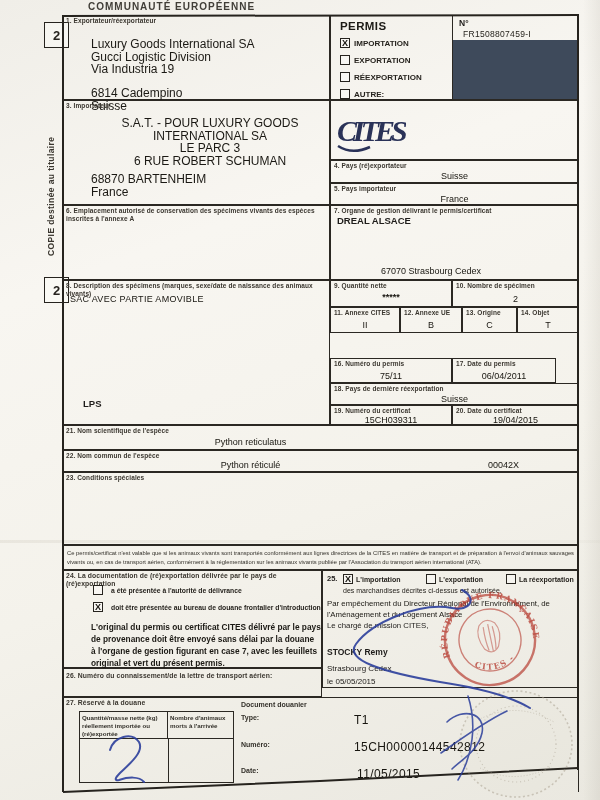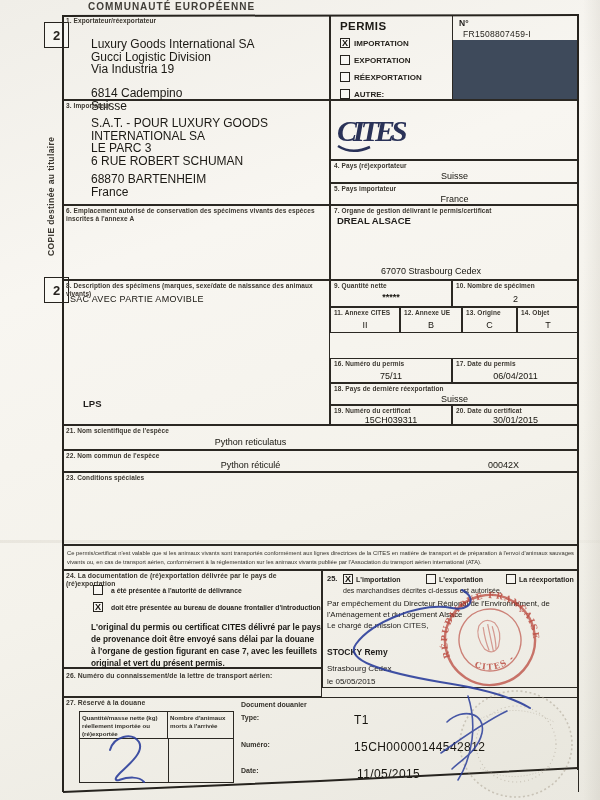--- a/index.html
+++ b/index.html
@@ -81,21 +81,21 @@
   </div>
 
   <div class="cell" style="left:452px;top:15px;width:127px;height:85px;">
     <div id="no-label">N°</div>
     <div id="no-value">FR1508807459-I</div>
   </div>
   <div id="redaction" style="background:#3e4a5b;"></div>
 
   <div class="cell" style="left:62px;top:100px;width:268px;height:105px;">
     <div class="lbl">3. Importateur</div>
-    <div class="addr pre" style="top:16px;">S.A.T. - POUR LUXURY GOODS INTERNATIONAL SA
+    <div class="addr pre" style="top:16px;text-align:center;">S.A.T. - POUR LUXURY GOODS INTERNATIONAL SA
 LE PARC 3
 6 RUE ROBERT SCHUMAN</div>
     <div class="addr pre" style="top:72px;">68870 BARTENHEIM
 France</div>
   </div>
 
   <div class="cell" style="left:330px;top:100px;width:249px;height:60px;">
     <svg width="70" height="52" style="left:5px;top:4px;">
       <text x="1" y="36" font-family="Liberation Serif, serif" font-style="italic" font-weight="700" font-size="30" letter-spacing="-4" fill="#2a3258">CITES</text>
       <path d="M2 41 Q 16 50 34 42" stroke="#2a3258" stroke-width="2.5" fill="none"></path>
@@ -150,37 +150,37 @@
   <div class="cell" style="left:517px;top:307px;width:62px;height:26px;">
     <div class="lbl">14. Objet</div>
     <div class="val ctr abs" style="left:0;right:0;top:12px;">T</div>
   </div>
 
 
   <div class="cell" style="left:330px;top:358px;width:122px;height:25px;">
     <div class="lbl">16. Numéro du permis</div>
     <div class="val ctr abs" style="left:0;right:0;top:12px;">75/11</div>
   </div>
-  <div class="cell" style="left:452px;top:358px;width:127px;height:25px;">
+  <div class="cell" style="left:452px;top:358px;width:104px;height:25px;">
     <div class="lbl">17. Date du permis</div>
     <div class="val ctr abs" style="left:0;right:0;top:12px;">06/04/2011</div>
   </div>
 
   <div class="cell" style="left:330px;top:383px;width:249px;height:22px;">
     <div class="lbl">18. Pays de dernière réexportation</div>
     <div class="val ctr abs" style="left:0;right:0;top:10px;">Suisse</div>
   </div>
 
   <div class="cell" style="left:330px;top:405px;width:122px;height:20px;">
     <div class="lbl">19. Numéro du certificat</div>
     <div class="val ctr abs" style="left:0;right:0;top:9px;">15CH039311</div>
   </div>
   <div class="cell" style="left:452px;top:405px;width:127px;height:20px;">
     <div class="lbl">20. Date du certificat</div>
-    <div class="val ctr abs" style="left:0;right:0;top:9px;">30/01/2015</div>
+    <div class="val ctr abs" style="left:0;right:0;top:9px;">19/04/2015</div>
   </div>
 
   <div class="cell" style="left:62px;top:425px;width:517px;height:25px;">
     <div class="lbl">21. Nom scientifique de l'espèce</div>
     <div class="val ctr abs" style="left:0;right:140px;top:11px;">Python reticulatus</div>
   </div>
   <div class="cell" style="left:62px;top:450px;width:517px;height:22px;">
     <div class="lbl">22. Nom commun de l'espèce</div>
     <div class="val ctr abs" style="left:0;right:140px;top:9px;">Python réticulé</div>
     <div class="val abs" style="left:405px;top:9px;margin-left:20px;">00042X</div>

